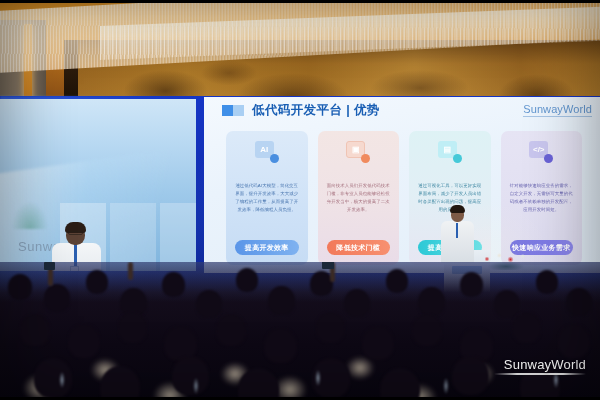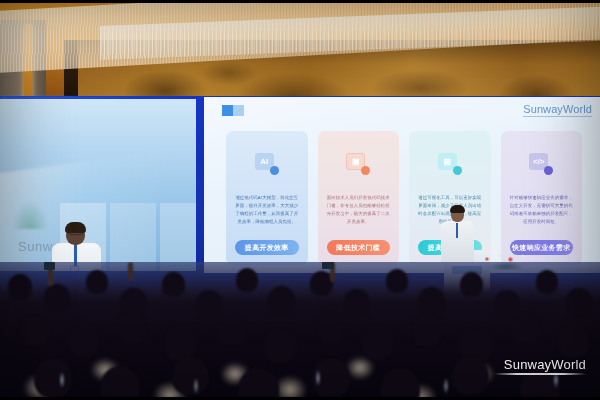--- a/index.html
+++ b/index.html
@@ -137,21 +137,21 @@
     position:absolute; right:8px; top:6px;
     font-size:11px; color:#4a86c8; letter-spacing:.1px; opacity:.85;
     border-bottom:1px solid rgba(74,134,200,.5); padding-bottom:1px;
   }
 
   .cards { position:absolute; left:22px; top:34px; width:356px; height:134px;
     display:flex; gap:10px; }
   .card {
     flex:1; border-radius:7px; position:relative; overflow:hidden;
     display:flex; flex-direction:column; align-items:center;
-    padding:21px 7px 0 7px;
+    padding:9px 7px 0 7px;
     gap:12px;
   }
   .card.c1 { background:linear-gradient(180deg,#dceaf9 0%,#cfe2f7 55%,#c6dcf4 100%); }
   .card.c2 { background:linear-gradient(180deg,#f3e6e4 0%,#efe2e6 55%,#e9dce8 100%); }
   .card.c3 { background:linear-gradient(180deg,#def2f5 0%,#e2eef5 55%,#e6e6f2 100%); }
   .card.c4 { background:linear-gradient(180deg,#e6e4f4 0%,#e2e0f2 55%,#dcdaee 100%); }
 
   .card-icon { width:26px; height:24px; position:relative; margin-bottom:6px; }
   .ic-box {
     position:absolute; left:1px; top:1px; width:19px; height:17px;
@@ -292,20 +292,21 @@
     <div class="fs-badge"></div>
     <div class="fs-head"></div>
     <div class="fs-hair"></div>
     <div class="fs-glass"></div>
 
   </div>
 
   <div class="slide">
     <div class="slide-head">
       <div class="accent"></div>
+      <div class="slide-title">低代码开发平台 | 优势</div>
       <div class="slide-logo">SunwayWorld</div>
     </div>
 
     <div class="cards">
 
       <div class="card c1">
         <div class="card-icon">
           <div class="ic-box">AI</div>
           <div class="ic-dot"></div>
         </div>

